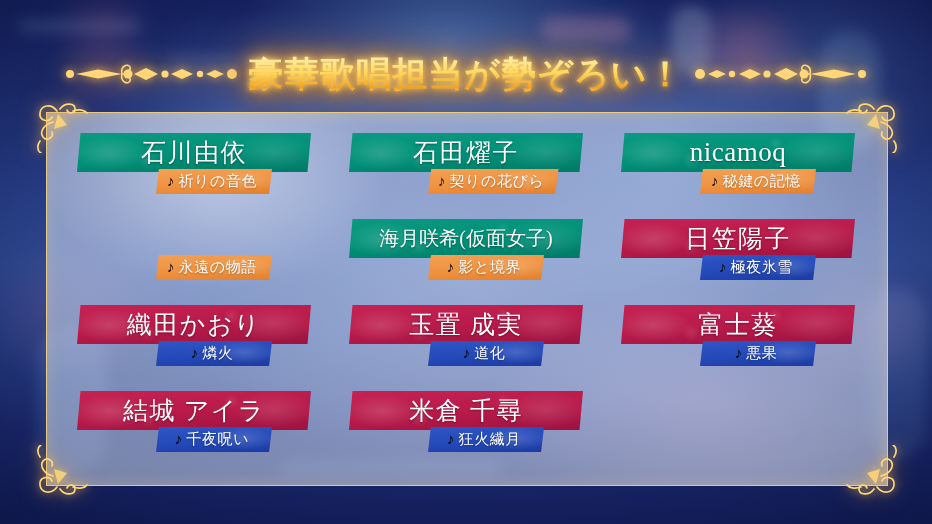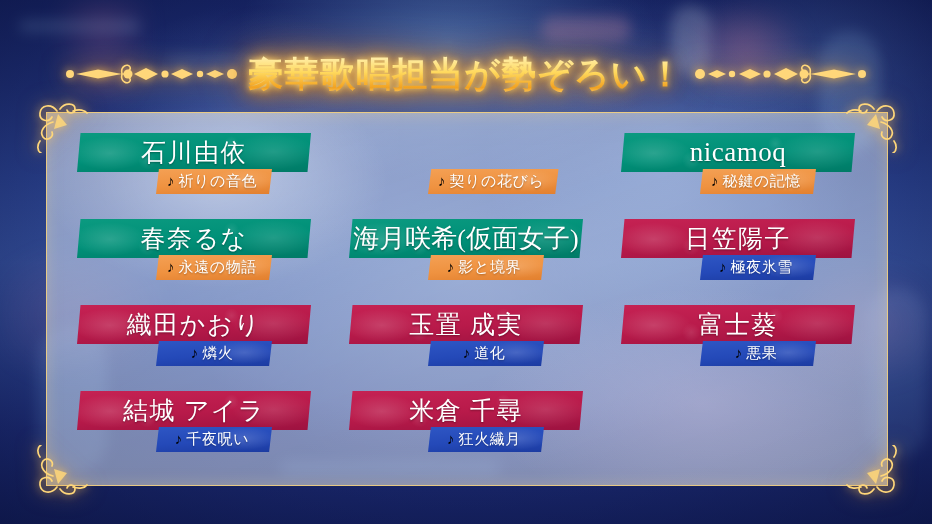--- a/index.html
+++ b/index.html
@@ -132,21 +132,21 @@
   .name-text {
     position: relative; z-index: 2;
     color: #ffffff;
     font-size: 25px;
     font-weight: normal;
     letter-spacing: 1.5px;
     white-space: nowrap;
     text-shadow: 0 1px 2px rgba(0,0,0,0.35);
   }
   .name-text.latin { font-size: 27px; letter-spacing: 0.5px; text-align: center; }
-  .name-text.tight { font-size: 26px; letter-spacing: 0px; }
+  .name-text.tight { font-size: 20px; letter-spacing: 0px; }
 
   .song-band {
     position: absolute;
     left: 91px; top: 42px;
     min-width: 92px; height: 25px;
     padding: 0 14px 0 10px;
     clip-path: polygon(2.5% 0%, 100% 0%, 97.5% 100%, 0% 100%);
     display: flex;
     align-items: center;
     justify-content: center;
@@ -279,41 +279,41 @@
         <div class="name-band teal">
           <span class="name-text">石川由依</span>
         </div>
         <div class="song-band orange">
           <span class="note">♪</span>
           <span class="song-text">祈りの音色</span>
         </div>
       </div>
 
       <div class="card">
+        <div class="name-band teal">
+          <span class="name-text">石田燿子</span>
+        </div>
         <div class="song-band orange">
           <span class="note">♪</span>
           <span class="song-text">契りの花びら</span>
         </div>
       </div>
 
       <div class="card">
         <div class="name-band teal">
           <span class="name-text latin">nicamoq</span>
         </div>
         <div class="song-band orange">
           <span class="note">♪</span>
           <span class="song-text">秘鍵の記憶</span>
         </div>
       </div>
 
 
       <div class="card">
-        <div class="name-band teal">
-          <span class="name-text">春奈るな</span>
-        </div>
         <div class="song-band orange">
           <span class="note">♪</span>
           <span class="song-text">永遠の物語</span>
         </div>
       </div>
 
       <div class="card">
         <div class="name-band teal">
           <span class="name-text tight">海月咲希(仮面女子)</span>
         </div>

